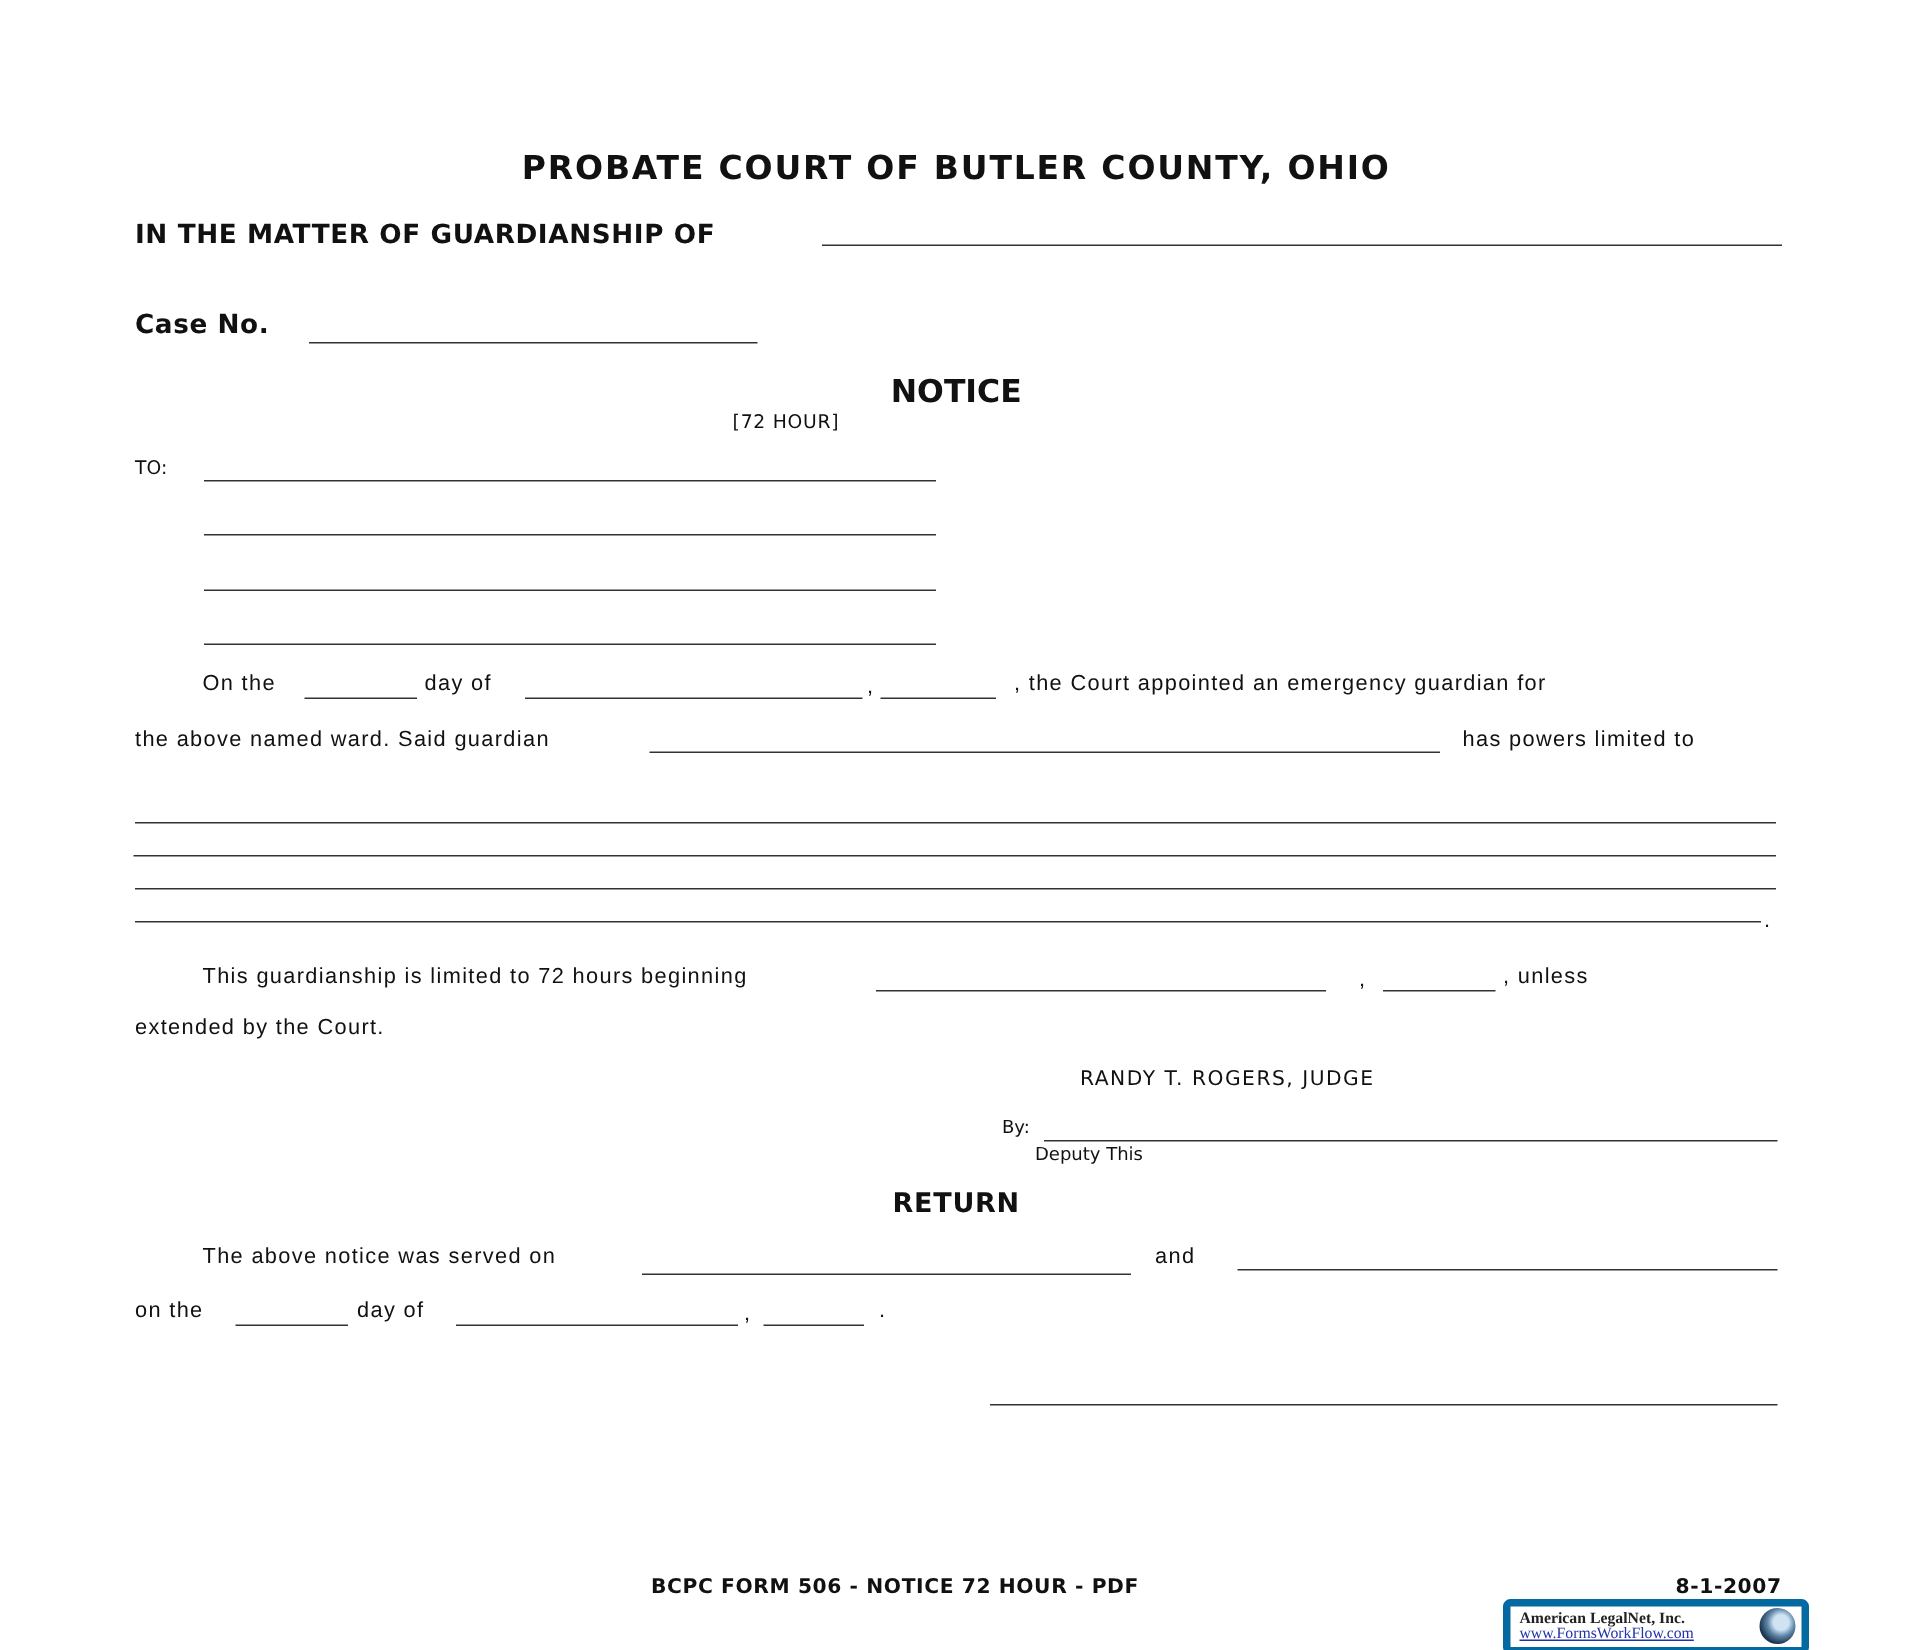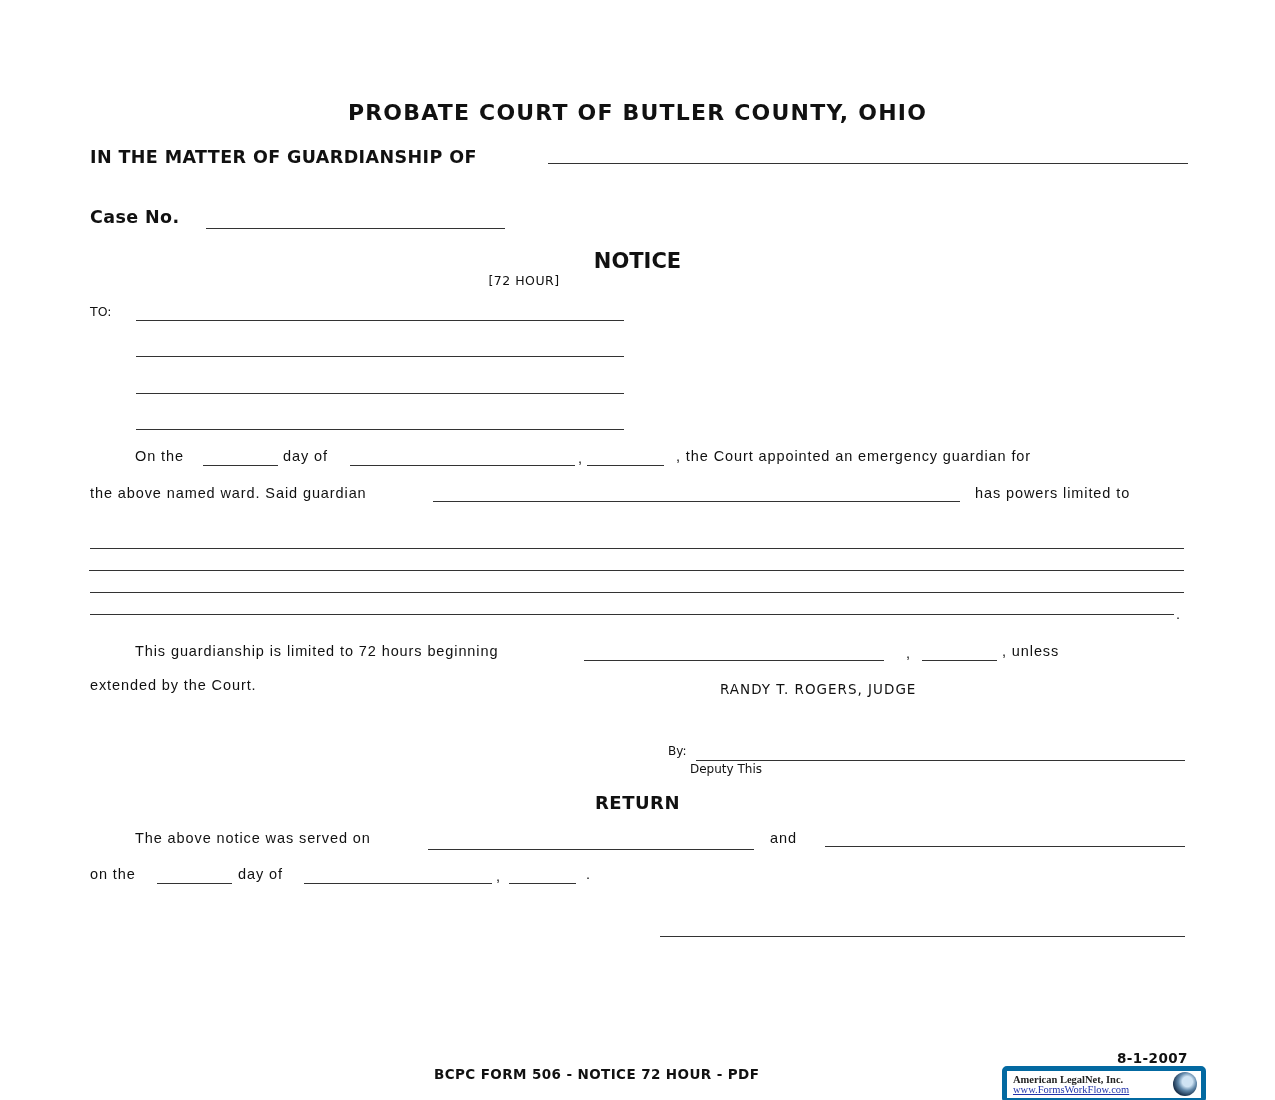--- a/index.html
+++ b/index.html
@@ -60,21 +60,21 @@
 <div class="field" style="left:90px; top:600px; width:1084px;"></div>
 <div class="abs body-txt" style="left:1176px; top:606px;">.</div>
 
 <div class="abs body-txt" style="left:135px; top:643px;">This guardianship is limited to 72 hours beginning</div>
 <div class="field" style="left:584px; top:646px; width:300px;"></div>
 <div class="abs body-txt" style="left:906px; top:645px;">,</div>
 <div class="field" style="left:922px; top:646px; width:75px;"></div>
 <div class="abs body-txt" style="left:1002px; top:643px;">, unless</div>
 <div class="abs body-txt" style="left:90px; top:677px;">extended by the Court.</div>
 
-<div class="abs sans" style="left:720px; top:681px; font-size:13.5px; letter-spacing:1px;">RANDY T. ROGERS, JUDGE</div>
+<div class="abs sans" style="left:720px; top:711px; font-size:13.5px; letter-spacing:1px;">RANDY T. ROGERS, JUDGE</div>
 <div class="abs sans small" style="left:668px; top:744px; font-size:12px;">By:</div>
 <div class="field" style="left:696px; top:746px; width:489px;"></div>
 <div class="abs sans small" style="left:690px; top:762px; font-size:12px;">Deputy This</div>
 
 <div class="abs sans return" style="left:0; width:1275px; text-align:center; top:792px;">RETURN</div>
 
 <div class="abs body-txt" style="left:135px; top:830px;">The above notice was served on</div>
 <div class="field" style="left:428px; top:835px; width:326px;"></div>
 <div class="abs body-txt" style="left:770px; top:830px;">and</div>
 <div class="field" style="left:825px; top:832px; width:360px;"></div>
@@ -82,20 +82,20 @@
 <div class="abs body-txt" style="left:90px; top:866px;">on the</div>
 <div class="field" style="left:157px; top:869px; width:75px;"></div>
 <div class="abs body-txt" style="left:238px; top:866px;">day of</div>
 <div class="field" style="left:304px; top:869px; width:188px;"></div>
 <div class="abs body-txt" style="left:496px; top:868px;">,</div>
 <div class="field" style="left:509px; top:869px; width:67px;"></div>
 <div class="abs body-txt" style="left:586px; top:866px;">.</div>
 
 <div class="field" style="left:660px; top:922px; width:525px;"></div>
 
-<div class="abs sans footer" style="left:434px; top:1050px;margin-top:16px;">BCPC FORM 506 - NOTICE 72 HOUR - PDF</div>
+<div class="abs sans footer" style="left:434px; top:1050px;">BCPC FORM 506 - NOTICE 72 HOUR - PDF</div>
 <div class="abs sans footer" style="left:1117px; top:1050px;">8-1-2007</div>
 
 <div class="logo">
   <span class="l1">American LegalNet, Inc.</span>
   <span class="l2">www.FormsWorkFlow.com</span>
   <span class="globe"></span>
 </div>
 
 </body></html>

